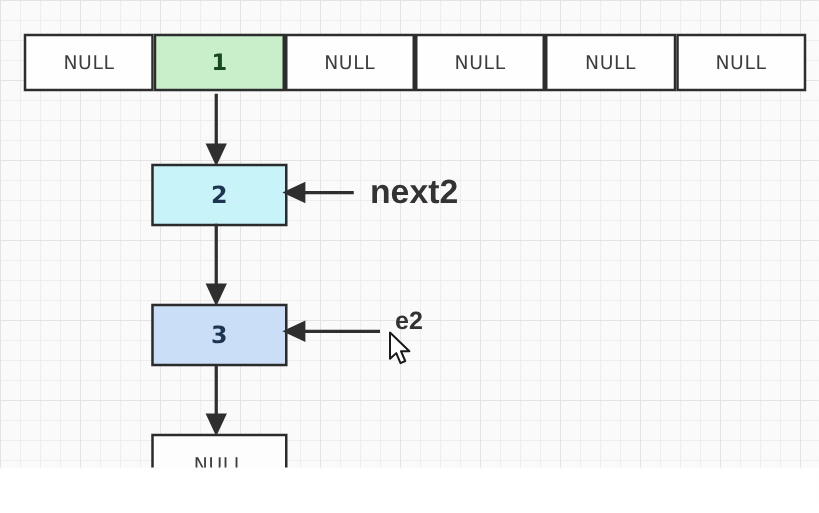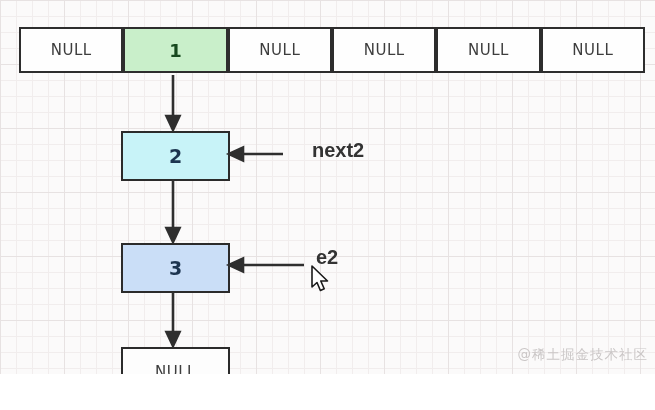--- a/index.html
+++ b/index.html
@@ -38,21 +38,21 @@
     font-weight:bold;font-size:19px;color:#1d3550;
   }
   .node-2{top:131px;background:#c8f3f8;}
   .node-3{top:243px;background:#cadef7;}
   .node-null{top:347px;background:#fdfdfd;font-weight:normal;font-size:15px;color:#3d3d3d;letter-spacing:0.5px;}
   .pointer-label{
     position:absolute;
     font-family:"Liberation Sans","DejaVu Sans",sans-serif;
     font-weight:bold;color:#333333;line-height:1;
   }
-  .label-next2{left:312px;top:140px;font-size:20px;}
+  .label-next2{left:296px;top:140px;font-size:27px;}
   .label-e2{left:316px;top:247px;font-size:20px;}
   .arrow-layer{position:absolute;left:0;top:0;pointer-events:none;}
   .watermark{
     position:absolute;right:7px;bottom:10px;
     font-size:13.5px;color:#cbc7c7;letter-spacing:1px;
   }
   .cursor{position:absolute;left:309px;top:265px;pointer-events:none;}
 </style>
 </head>
 <body>
@@ -102,15 +102,14 @@
         <line x1="304" y1="265" x2="243" y2="265"></line>
         <polygon points="229,265 243,258.5 243,271.5"></polygon>
       </g>
     </g>
   </svg>
 
   <svg class="cursor" width="22" height="30" viewBox="0 0 22 30">
     <path d="M3 1 L3 22 L8 17.5 L11.4 25.5 L15.2 23.8 L11.8 16 L18.5 16 Z" fill="#ffffff" stroke="#1a1a1a" stroke-width="1.6" stroke-linejoin="round"></path>
   </svg>
 
-  <div class="watermark">@稀土掘金技术社区</div>
 
 </div>
 
 </body></html>

